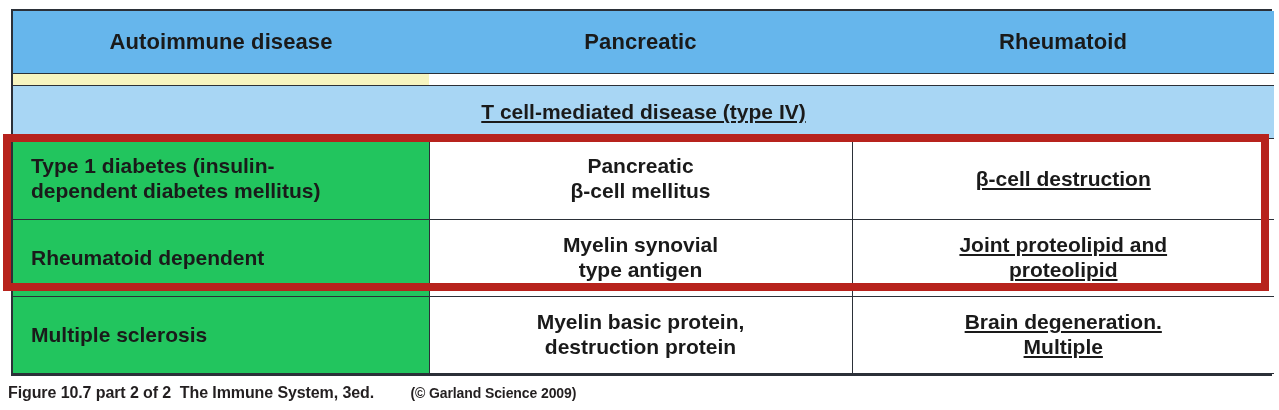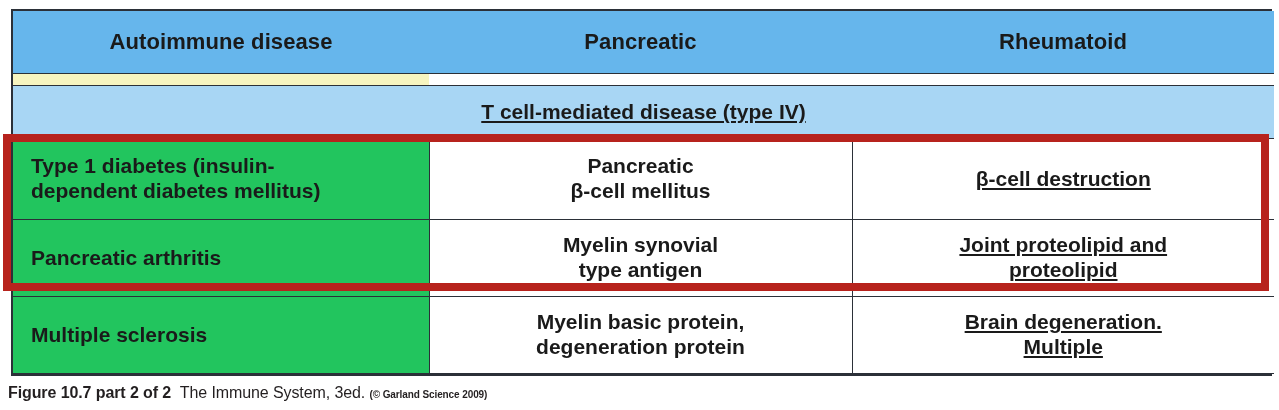--- a/index.html
+++ b/index.html
@@ -128,22 +128,22 @@
   #caption {
     position: absolute;
     left: 8px;
     top: 384px;
     font-size: 16px;
     font-weight: bold;
     color: #231f20;
     white-space: nowrap;
     letter-spacing: -0.1px;
   }
-  #caption .cap-src { font-weight: normal; }
-  #caption .cap-copy { font-size: 10px; }
+  #caption .cap-src { font-weight: bold; }
+  #caption .cap-copy { font-size: 14px; margin-left: 32px; }
 </style>
 </head>
 <body>
 
 <div id="figure">
 
   <div class="table-wrap">
     <table class="ai-table">
       <colgroup>
         <col class="c1">
@@ -177,39 +177,39 @@
             <span class="line">Pancreatic</span>
             <span class="line">β-cell mellitus</span>
           </td>
           <td class="last">
             <span class="line">β-cell destruction</span>
           </td>
         </tr>
 
         <tr class="data-row">
           <td class="disease">
-            <span class="line">Pancreatic arthritis</span>
+            <span class="line">Rheumatoid dependent</span>
           </td>
           <td>
             <span class="line">Myelin synovial</span>
             <span class="line">type antigen</span>
           </td>
           <td class="last">
             <span class="line">Joint proteolipid and</span>
             <span class="line">proteolipid</span>
           </td>
         </tr>
 
         <tr class="data-row">
           <td class="disease">
             <span class="line">Multiple sclerosis</span>
           </td>
           <td>
             <span class="line">Myelin basic protein,</span>
-            <span class="line">degeneration protein</span>
+            <span class="line">destruction protein</span>
           </td>
           <td class="last">
             <span class="line">Brain degeneration.</span>
             <span class="line">Multiple</span>
           </td>
         </tr>
       </tbody>
     </table>
   </div>
 

